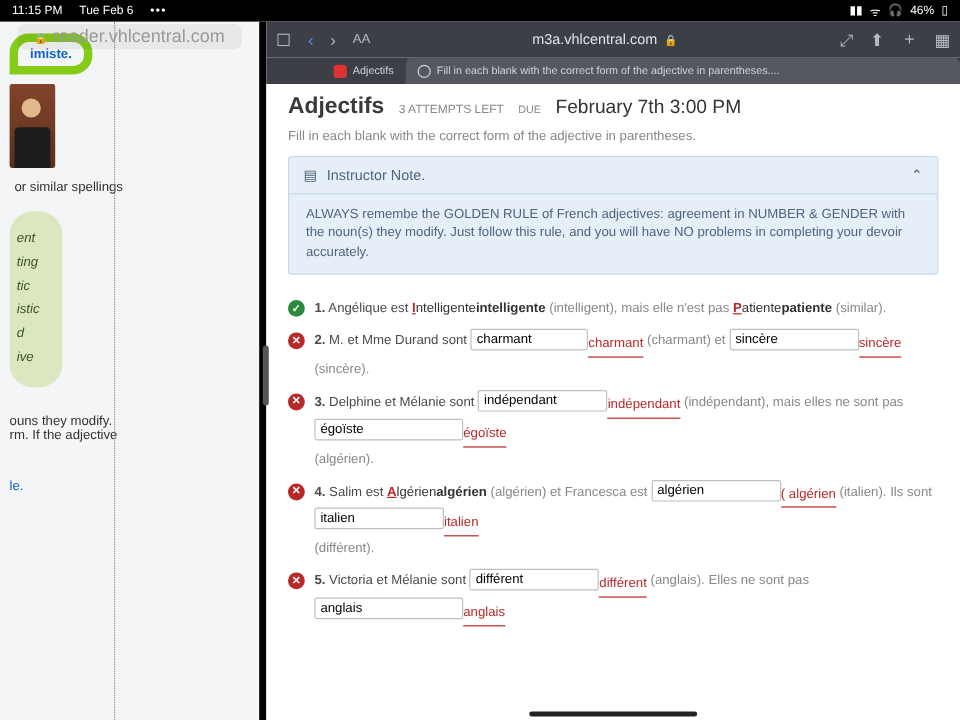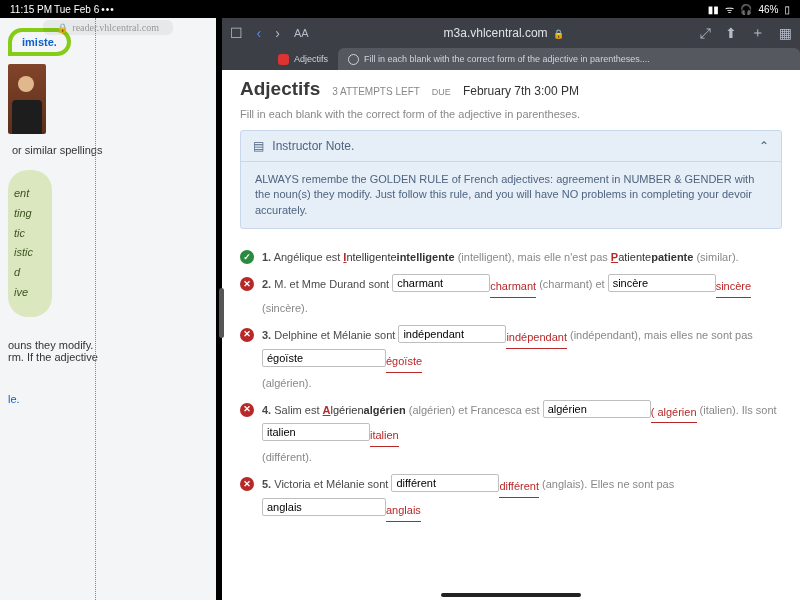--- a/index.html
+++ b/index.html
@@ -1,26 +1,26 @@
 <!DOCTYPE html>
 <html><head>
 <meta charset="utf-8">
 <style>
   * { box-sizing: border-box; margin: 0; padding: 0; }
   body { font-family: -apple-system, "Helvetica Neue", Arial, sans-serif; width: 800px; height: 600px; background: #000; overflow: hidden; font-size: 12px; }
   .status-bar { height: 18px; background: #000; color: #fff; display: flex; justify-content: space-between; align-items: center; padding: 0 10px; font-size: 10px; }
-  .status-left { display: flex; gap: 2px; align-items: center; }
+  .status-left { display: flex; gap: 14px; align-items: center; }
   .dots { letter-spacing: 1px; }
   .status-right { display: flex; gap: 6px; align-items: center; }
   .split { display: flex; height: 582px; }
   .pane-left { width: 222px; background: #f4f5f7; border-right: 6px solid #000; position: relative; overflow: hidden; }
   .pane-right { flex: 1; background: #fff; position: relative; display: flex; flex-direction: column; }
-  .url-mini { position: absolute; top: 2px; left: 50%; transform: translateX(-50%); font-size: 10px; color: #999; background: rgba(0,0,0,0.05); padding: 2px 14px; border-radius: 6px; display: flex; gap: 4px; align-items: flex-start; font-family: Liberation Serif, serif; }
+  .url-mini { position: absolute; top: 2px; left: 50%; transform: translateX(-50%); font-size: 15px; color: #999; background: rgba(0,0,0,0.05); padding: 2px 14px; border-radius: 6px; display: flex; gap: 4px; align-items: flex-start; }
   .left-body { padding: 10px 8px; font-size: 11px; color: #333; }
-  .imiste { color: #0b60c9; font-weight: 600; border: 4px solid #84cc16; border-radius: 16px 16px 16px 0; padding: 4px 10px; display: inline-block; margin-bottom: 8px; }
+  .imiste { color: #0b60c9; font-weight: 600; border: 7px solid #84cc16; border-radius: 16px 16px 16px 0; padding: 4px 10px; display: inline-block; margin-bottom: 8px; }
   .left-img { width: 38px; height: 70px; background: linear-gradient(#82442a,#5b2f1b); border-radius: 2px; margin-bottom: 10px; position: relative; overflow: hidden; }
   .left-img::before { content:""; position:absolute; top:12px; left:10px; width:16px; height:16px; background:#e0b88c; border-radius:50%; }
   .left-img::after { content:""; position:absolute; bottom:0; left:4px; right:4px; height:34px; background:#1d1d1d; border-radius:4px 4px 0 0; }
   .spellings { margin: 8px 4px 14px; }
   .greenbox { background: #dbe7be; border-radius: 20px; padding: 14px 12px 14px 6px; width: 44px; margin-bottom: 22px; font-style: italic; color: #3e5322; line-height: 1.8; font-size: 11px; }
   .modify { margin-bottom: 30px; }
   .le-link { color: #0b60c9; }
   .vline { position:absolute; right:120px; top:0; bottom:0; border-right:1px dotted #888; }
 
   .browser-chrome { background: #3c3f46; height: 30px; display: flex; align-items: center; padding: 0 8px; gap: 14px; color: #b5bcc8; }
@@ -31,21 +31,21 @@
   .tab.active { }
   .tab.second { background: #55585f; flex:1; overflow:hidden; white-space:nowrap; }
   .tab-dot { width: 11px; height: 11px; border-radius: 3px; background:#d33; display:inline-block; }
   .tab-globe { width: 11px; height: 11px; border-radius: 50%; border:1px solid #cfd4dc; display:inline-block; }
 
   .content { flex:1; background:#fff; overflow:auto; padding: 8px 18px 20px 18px; color:#4a4a4a; }
   .h-row { display:flex; align-items:baseline; gap:12px; margin-bottom: 8px; }
   .title { font-size: 19px; font-weight: 700; color:#3a3a3a; }
   .attempts { font-size: 10px; color:#888; }
   .due { font-size: 9px; color:#888; }
-  .due-date { font-size: 12px; color:#333; }
+  .due-date { font-size: 16px; color:#333; }
   .subtitle { font-size: 11px; color:#888; margin-bottom: 10px; }
   .note-box { background:#e6eef8; border:1px solid #c7d7ec; border-radius:3px; }
   .note-head { padding: 8px 12px; border-bottom:1px solid #c7d7ec; display:flex; align-items:center; gap:8px; font-size:12px; color:#4e647f; }
   .chev { margin-left:auto; color:#4e647f; }
   .note-body { padding: 10px 14px; font-size: 11px; color:#4e647f; line-height:1.4; }
   .questions { margin-top: 18px; }
   .q { display:flex; gap:8px; margin-bottom: 6px; font-size: 11px; color:#4a4a4a; line-height:1.9; }
   .q-icon { width:14px; height:14px; border-radius:50%; flex-shrink:0; margin-top:3px; color:#fff; display:flex; align-items:center; justify-content:center; font-size:9px; font-weight:bold; }
   .ic-correct { background:#2a8a3d; }
   .ic-wrong { background:#b82828; }

